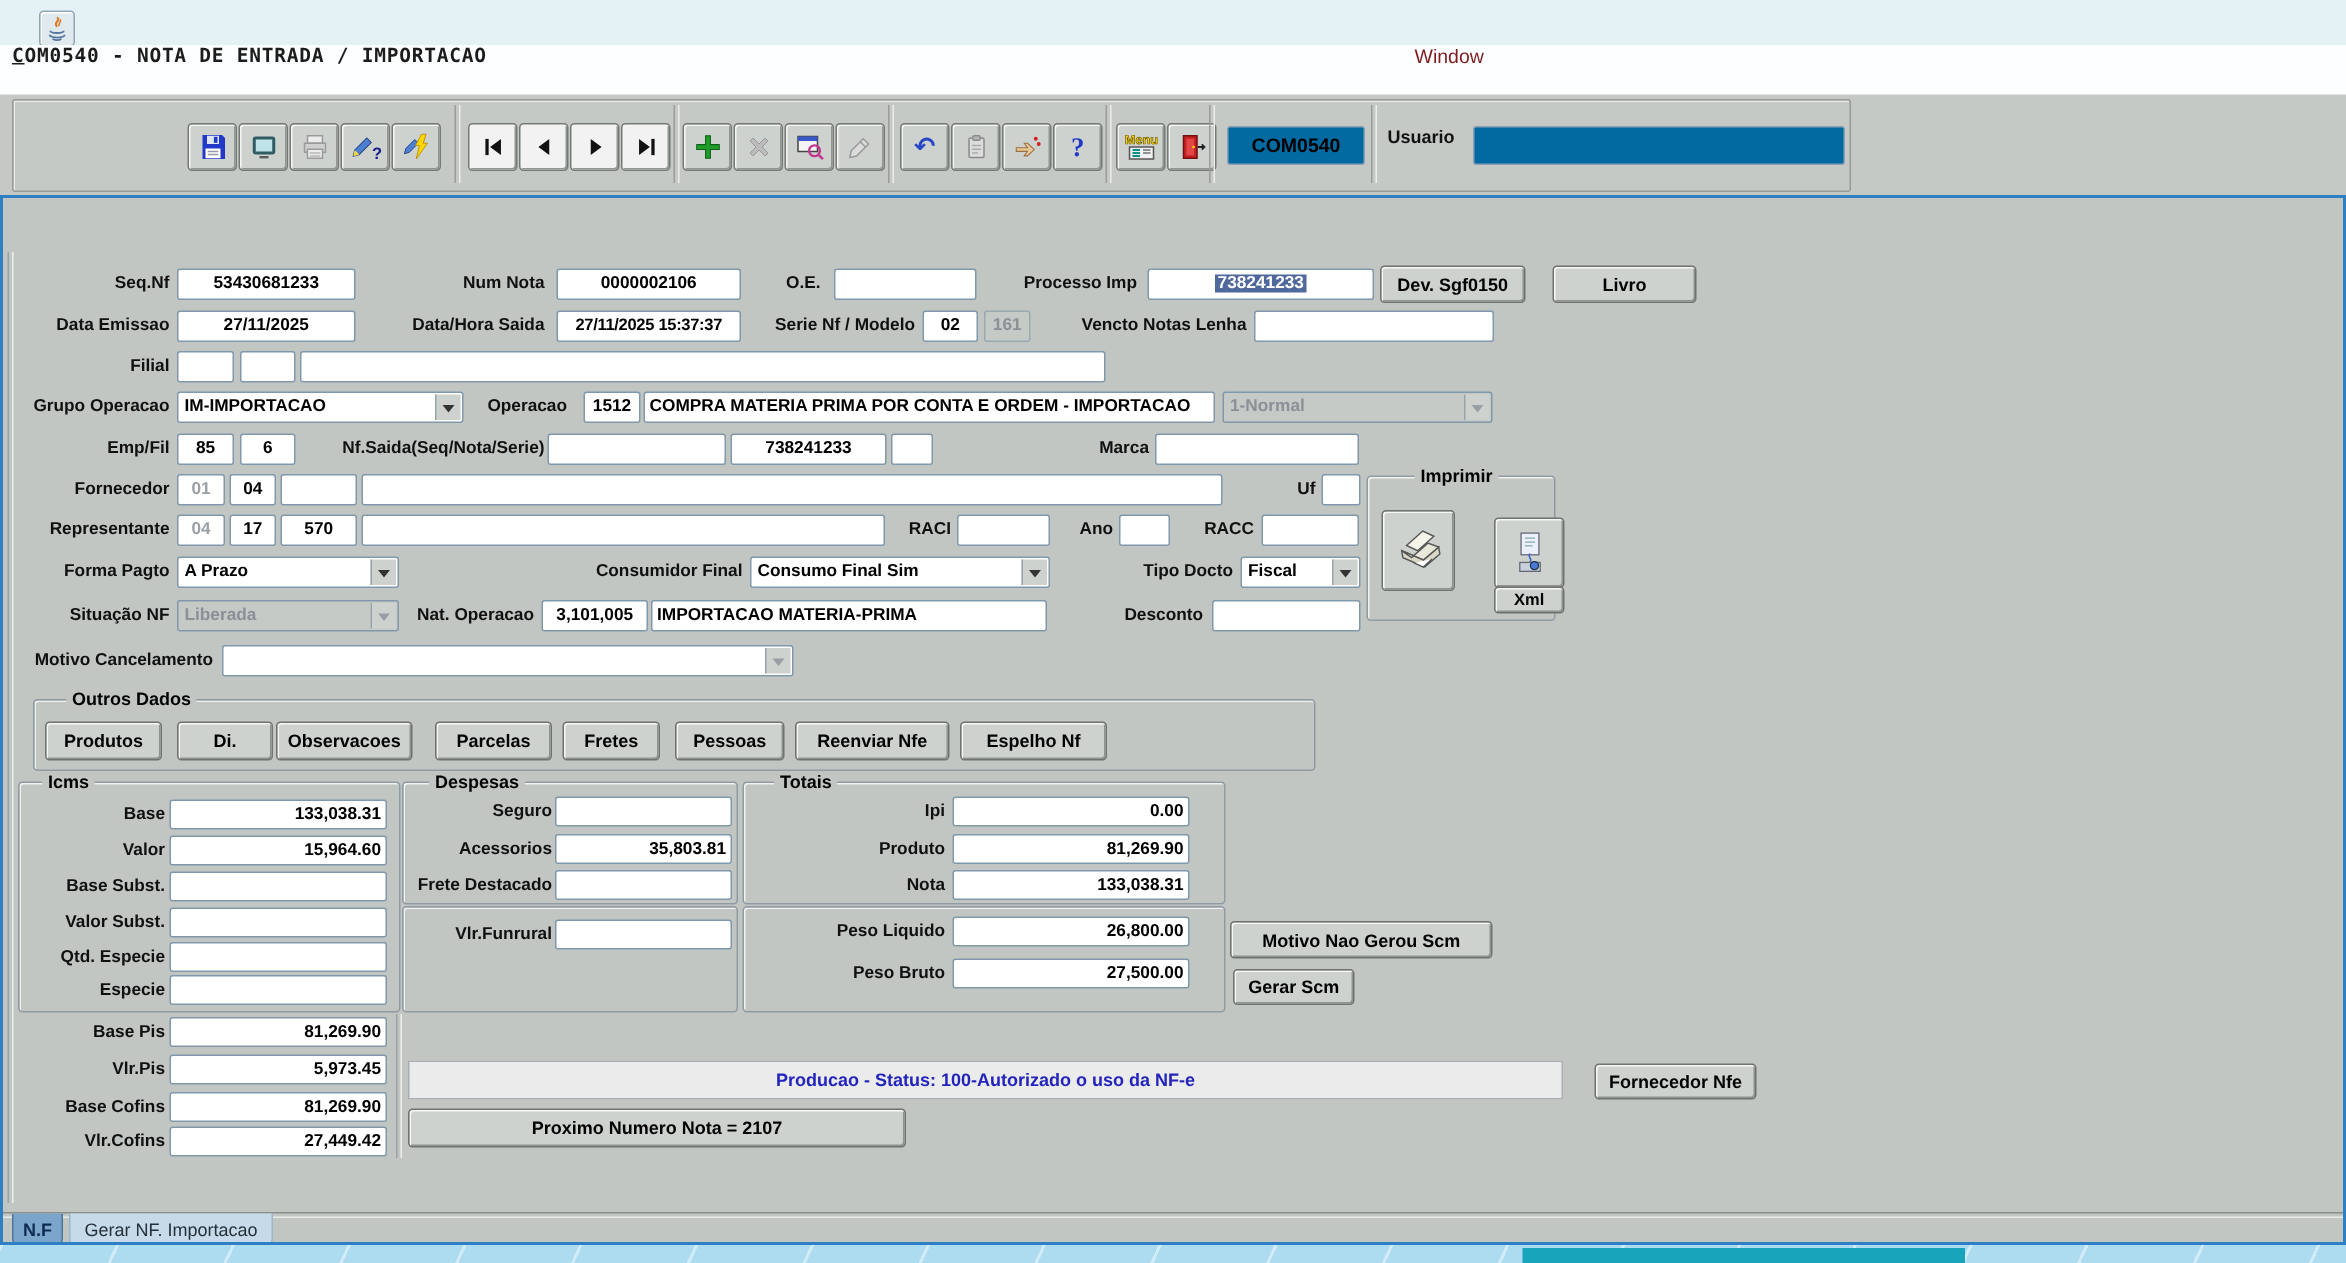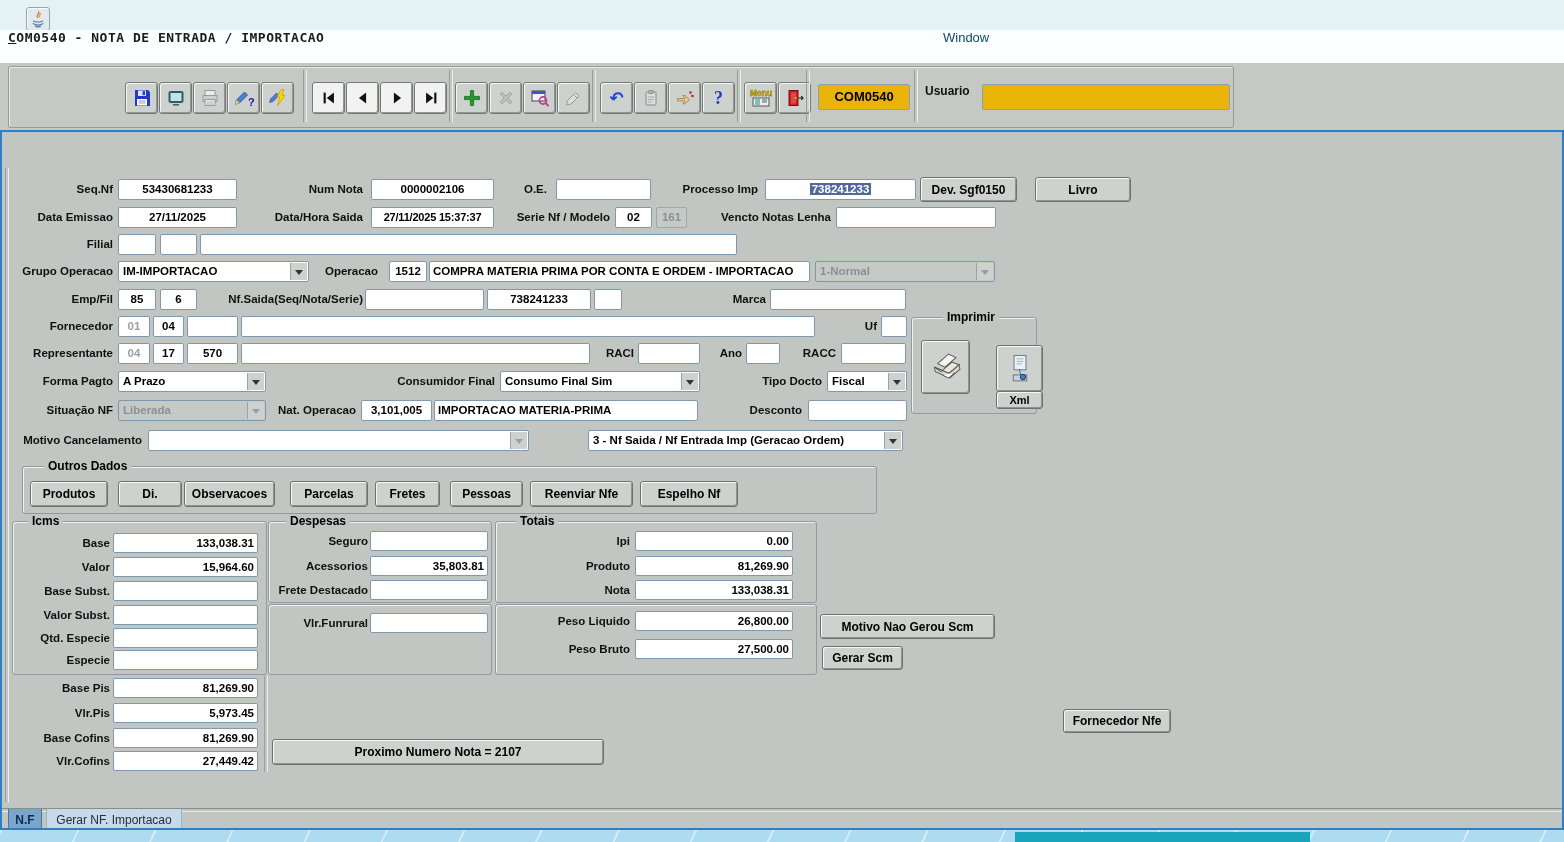--- a/index.html
+++ b/index.html
@@ -4,28 +4,28 @@
 <style>
   html,body{margin:0;padding:0;background:#e3f1f6;}
   #root{position:relative;width:1564px;height:842px;overflow:hidden;background:#c2c6c3;font-family:"Liberation Sans",sans-serif;}
   .abs{position:absolute;}
   
   .topstrip{left:0;top:0;width:1564px;height:30px;background:#e4f2f6;}
   .javabtn{left:26px;top:7px;width:22px;height:22px;background:#dfe9ee;border:1px solid #8fa6b4;border-radius:3px;box-shadow:inset 1px 1px 0 #fff;display:flex;align-items:center;justify-content:center;}
   .menubar{left:0;top:30px;width:1564px;height:32px;background:#fcfeff;}
   .menutitle{left:8px;top:30px;height:32px;line-height:32px;font:600 13px "DejaVu Sans Mono",monospace;letter-spacing:.5px;color:#1c1c1c;white-space:nowrap;}
   .menutitle::first-letter{text-decoration:underline;}
-  .menuwindow{left:943px;top:30px;height:32px;line-height:32px;font:13px "Liberation Sans",sans-serif;color:#0c4a6e;}
+  .menuwindow{left:943px;top:30px;height:32px;line-height:32px;font:13px "Liberation Sans",sans-serif;color:#7f1d1d;}
   
   .toolstrip{left:0;top:62px;width:1564px;height:68px;background:#c5c9c6;border-top:1px solid #fff;}
   .tpanel{left:8px;top:66px;width:1224px;height:60px;border:1px solid #979b98;border-radius:2px;box-shadow:inset 1px 1px 0 #e9ebe9;}
   .tsep{top:70px;height:52px;width:2px;border-left:1px solid #999d9a;border-right:1px solid #eceeec;}
   .tbtn{top:82px;width:31px;height:30px;background:#ced2cf;border:1px solid #767a77;border-radius:3px;box-shadow:inset 1px 1px 0 #f4f6f4, inset -1px -1px 0 #939793;display:flex;align-items:center;justify-content:center;}
   .tbtn.light{background:#f1f2f1;}
-  .tfield{top:84px;height:26px;background:#eab308;border:1px solid #8aa0b4;border-radius:2px;font:bold 13px "Liberation Sans",sans-serif;text-align:center;line-height:24px;box-sizing:border-box;}
+  .tfield{top:84px;height:26px;background:#0369a1;border:1px solid #8aa0b4;border-radius:2px;font:bold 13px "Liberation Sans",sans-serif;text-align:center;line-height:24px;box-sizing:border-box;}
   .tlabel{top:84px;height:26px;line-height:26px;font:bold 12px "Liberation Sans",sans-serif;color:#111;}
   
   .frame{left:0;top:130px;width:1564px;height:700px;border:2px solid #2f7fc4;box-sizing:border-box;pointer-events:none;}
   .titlebar{left:0;top:131px;width:1564px;height:27px;background:linear-gradient(#4b94d2,#2f7fc4);display:flex;align-items:center;}
   .titletext{font:bold 13px "Liberation Sans",sans-serif;color:#fff;margin-left:8px;}
   
   .lbl{font:bold 11.5px "Liberation Sans",sans-serif;color:#101010;height:21px;line-height:21px;text-align:right;white-space:nowrap;}
   .fld{height:21px;background:#fff;border:1px solid #8098ac;border-radius:2px;font:bold 11.5px "Liberation Sans",sans-serif;color:#000;line-height:19px;padding:0 3px;box-sizing:border-box;white-space:nowrap;overflow:hidden;}
   .fld.c{text-align:center;} .fld.r{text-align:right;} .fld.fs11{font-size:11px;letter-spacing:-.2px;}
   .fld.dis{background:#c6cac7;color:#8a9096;border-color:#9aa8b0;}
@@ -335,23 +335,20 @@
   <div class="abs lbl" style="left:270px;top:400px;width:86px">Nat. Operacao</div>
   <div class="abs fld c" style="left:361px;top:400px;width:71px">3,101,005</div>
   <div class="abs fld" style="left:434px;top:400px;width:264px">IMPORTACAO MATERIA-PRIMA</div>
   <div class="abs lbl" style="left:742px;top:400px;width:60px">Desconto</div>
   <div class="abs fld" style="left:808px;top:400px;width:99px"></div>
 
   <div class="abs lbl" style="left:8px;top:430px;width:134px">Motivo Cancelamento</div>
   <div class="abs sel" style="left:148px;top:430px;width:381px"><span></span><span class="arr">
         <i style="border-top-color:#989fa5"></i>
       </span></div>
-  <div class="abs sel" style="left:588px;top:430px;width:315px"><span>3 - Nf Saida / Nf Entrada Imp (Geracao Ordem)</span><span class="arr">
-        <i></i>
-      </span></div>
 
   <div class="abs gbox" style="left:911px;top:317px;width:124px;height:95px"></div>
   <div class="abs gtitle" style="left:943px;top:310px">Imprimir</div>
   <div class="abs btn" style="left:921px;top:340px;width:47px;height:52px">
       <span>
         <svg width="38" height="40" viewBox="0 0 40 40">
           <g transform="rotate(-10 20 20)">
             <path d="M12 15 L25 7 l7 5 -13 8 z" fill="#f4f4ea" stroke="#555"></path>
             <path d="M8 18 l14 9 12-7 v5 l-12 7 -14-9 z" fill="#d8d8c6" stroke="#555"></path>
             <path d="M8 18 l14 9 12-7 -7-4 -13 8 z" fill="#e8e8da" stroke="#555"></path>
@@ -433,20 +430,21 @@
   <div class="abs vline" style="left:264px;top:676px;height:96px"></div>
   <div class="abs lbl" style="left:10px;top:678px;width:100px">Base  Pis</div>
   <div class="abs fld r" style="left:113px;top:678px;width:145px;height:20px">81,269.90</div>
   <div class="abs lbl" style="left:10px;top:703px;width:100px">Vlr.Pis</div>
   <div class="abs fld r" style="left:113px;top:703px;width:145px;height:20px">5,973.45</div>
   <div class="abs lbl" style="left:10px;top:728px;width:100px">Base  Cofins</div>
   <div class="abs fld r" style="left:113px;top:728px;width:145px;height:20px">81,269.90</div>
   <div class="abs lbl" style="left:10px;top:751px;width:100px">Vlr.Cofins</div>
   <div class="abs fld r" style="left:113px;top:751px;width:145px;height:20px">27,449.42</div>
 
+  <div class="abs statusbar" style="left:272px;top:707px;width:770px;height:26px;box-sizing:border-box">Producao - Status: 100-Autorizado o uso da NF-e</div>
   <div class="abs btn" style="left:1063px;top:709px;width:106px;height:22px">Fornecedor Nfe</div>
   <div class="abs btn" style="left:272px;top:739px;width:330px;height:24px">Proximo Numero Nota = 2107</div>
 
   <div class="abs tabline"></div>
   <div class="abs tab active" style="left:8px;width:34px">N.F</div>
   <div class="abs tab idle" style="left:46px;width:136px">Gerar NF. Importacao</div>
 
   <div class="abs frame"></div>
 
   <div class="abs bottomstrip"></div>

